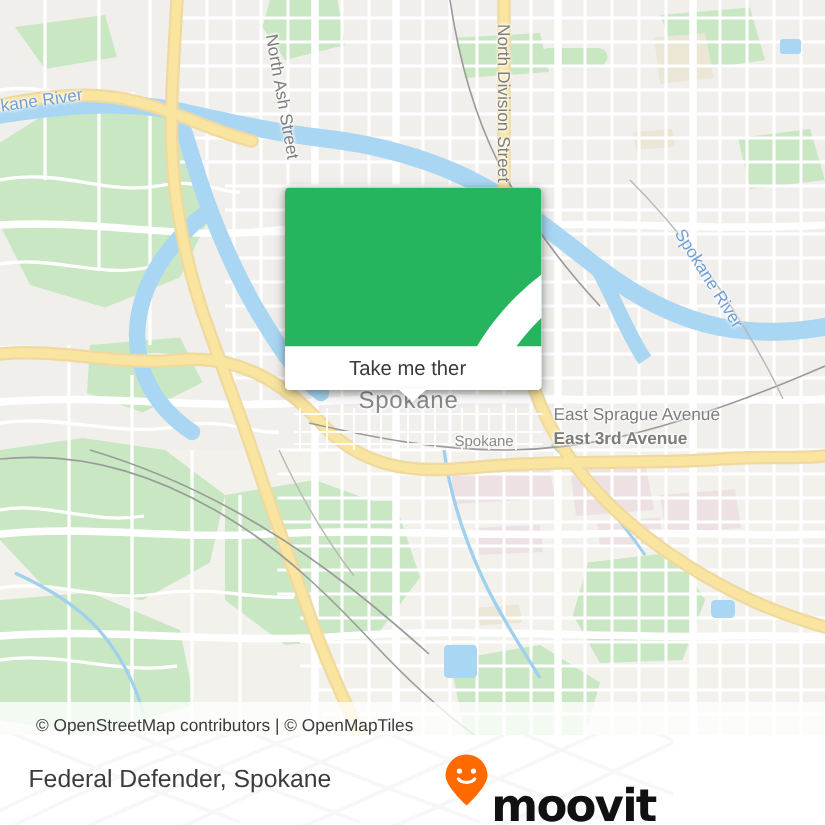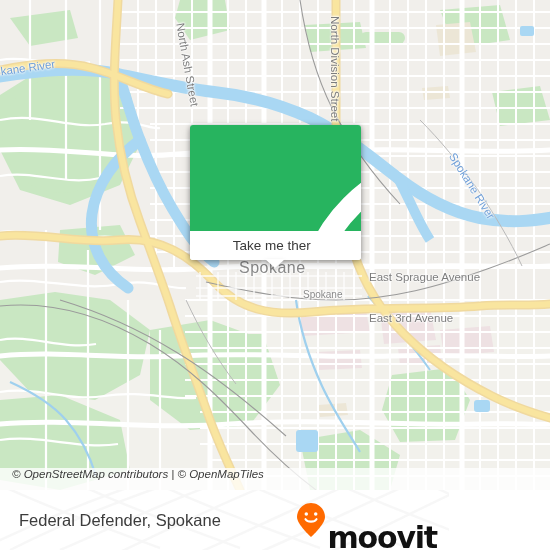--- a/index.html
+++ b/index.html
@@ -34,22 +34,22 @@
   .lbl-street{font-size:11.5px;color:#7d7d7d;}
   .lbl-river{
     font-size:11.5px;color:#6f9fd8;
     text-shadow:0 0 3px #fff,0 0 3px #fff,0 0 2px #fff;
   }
 
   
   .attrib{
     position:absolute;left:0;right:0;bottom:0;height:22px;
     background:rgba(255,255,255,0.78);
-    display:flex;align-items:flex-start;
-    padding-left:12px;box-sizing:border-box;font-style:italic;
+    display:flex;align-items:flex-end;
+    padding-left:24px;box-sizing:border-box;
   }
   .attrib span{font-size:11.5px;color:#3b3b3b;font-family:"Liberation Sans", sans-serif;}
 
   
   .card{
     position:absolute;left:190px;top:125px;width:171px;
     border-radius:3px;overflow:hidden;
     box-shadow:0 1px 5px rgba(0,0,0,.32), 0 3px 10px rgba(0,0,0,.18);
     background:#fff;
   }
@@ -305,21 +305,21 @@
     <div class="maplabel lbl-river" style="left:-6px;top:62px;transform:rotate(-8deg);">okane River</div>
 
     <div class="maplabel lbl-river" style="left:452px;top:148px;transform:rotate(58deg);transform-origin:left center;">Spokane River</div>
 
     <div class="maplabel lbl-street" style="left:186px;top:22px;transform:rotate(80deg);transform-origin:left top;">North Ash Street</div>
 
     <div class="maplabel lbl-street" style="left:341px;top:16px;transform:rotate(90deg);transform-origin:left top;">North Division Street</div>
 
     <div class="maplabel lbl-street" style="left:369px;top:271px;">East Sprague Avenue</div>
 
-    <div class="maplabel lbl-street" style="left:369px;top:312px;">East 3rd Avenue</div>
+    <div class="maplabel lbl-street" style="left:369px;top:287px;font-weight:bold;">East 3rd Avenue</div>
 
     <div class="maplabel lbl-city" style="left:239px;top:259px;">Spokane</div>
 
     <div class="maplabel lbl-place" style="left:303px;top:289px;">Spokane</div>
 
     <div class="card">
       <div class="card-head">
         <svg width="48" height="58" viewBox="0 0 48 58">
           <path d="M24 4 C13.5 4 5 12.5 5 23 C5 35 24 53 24 53 C24 53 43 35 43 23 C43 12.5 34.5 4 24 4 Z" fill="none" stroke="#ffffff" stroke-width="2.6" stroke-linejoin="round"></path>
           <circle cx="24" cy="22" r="7.5" fill="#ffffff"></circle>

